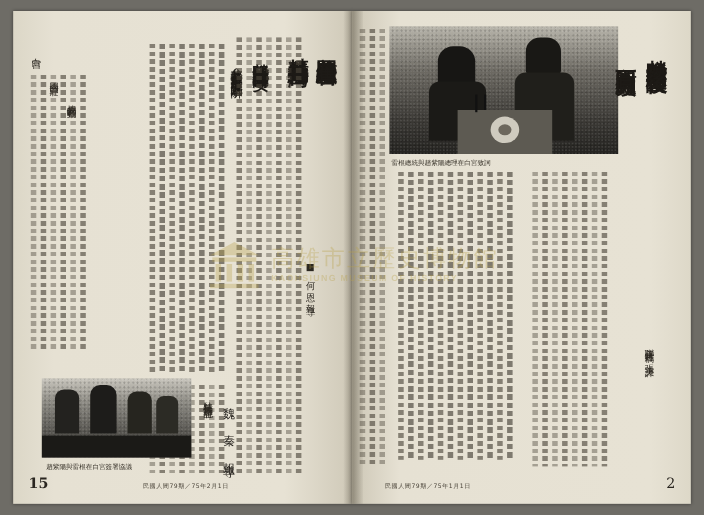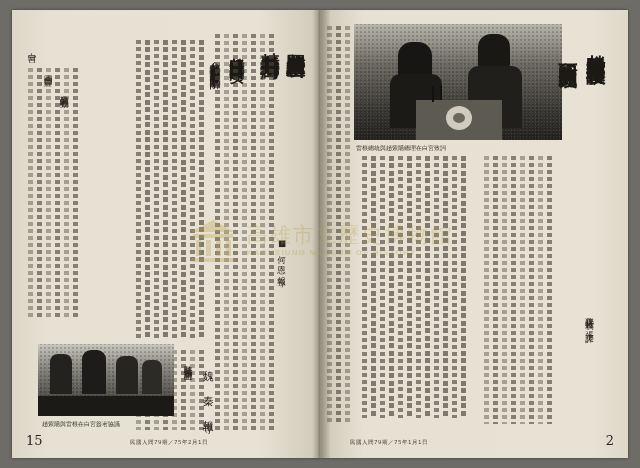--- a/index.html
+++ b/index.html
@@ -146,21 +146,21 @@
         <div style="position:absolute;left:44px;top:6px;width:24px;height:44px;background:#1d1c1a;border-radius:9px 9px 0 0;"></div>
         <div style="position:absolute;left:78px;top:12px;width:22px;height:38px;background:#26251f;border-radius:8px 8px 0 0;"></div>
         <div style="position:absolute;left:104px;top:16px;width:20px;height:34px;background:#2c2b25;border-radius:7px 7px 0 0;"></div>
         <div style="position:absolute;left:0;bottom:0;width:100%;height:20px;background:#1b1a17;"></div>
       </div>
       <div class="cap" style="left:30px;top:410px;">趙紫陽與雷根在白宮簽署協議</div>
 
       <div class="vtext hl-xs" style="left:172px;top:348px;">駐美特派特約記者</div>
       <div class="vtext hl-sm" style="left:190px;top:352px;">魏　　秦　　報導</div>
 
-      <div class="pgnum" style="left:14px;bottom:10px;">15</div>
+      <div class="pgnum" style="left:14px;bottom:10px;font-weight:bold;">15</div>
       <div class="footline" style="left:118px;bottom:12px;">民國人間79期／75年2月1日</div>
     </div>
 
     <div class="page right">
 
       <div class="photo" style="left:34px;top:14px;width:208px;height:116px;
            background:linear-gradient(180deg,#b8b5ab 0%,#6d6a63 35%,#3a3834 75%,#242320 100%);">
         <div class="grain"></div>
 
         <div style="position:absolute;left:44px;top:18px;width:34px;height:36px;background:#171614;border-radius:14px 14px 4px 4px;"></div>

